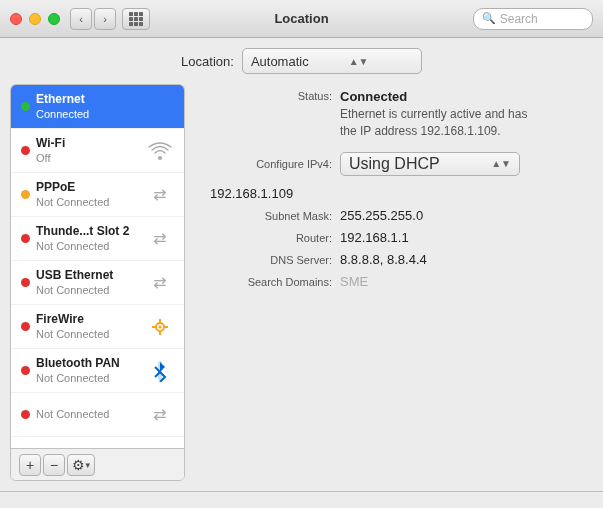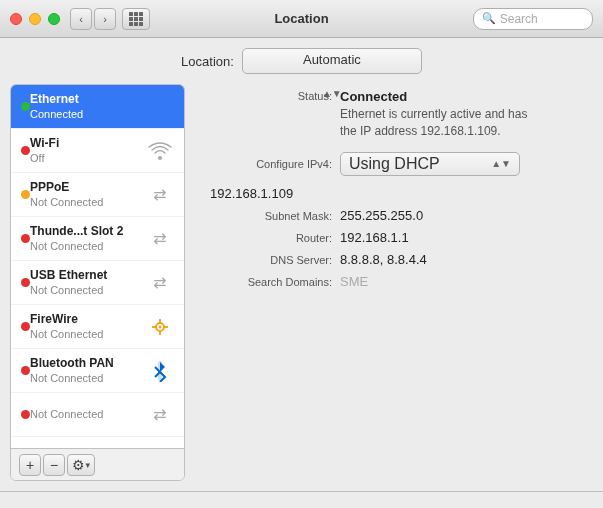--- a/index.html
+++ b/index.html
@@ -118,25 +118,24 @@
       color: #333;
       font-size: 13px;
     }
     .location-select {
       display: flex;
       align-items: center;
       background: linear-gradient(to bottom, #f8f8f8, #e8e8e8);
       border: 1px solid #b0b0b0;
       border-radius: 5px;
       padding: 3px 8px;
-      gap: 21px;
+      gap: 40px;
       cursor: pointer;
       width: 180px;
       height: 26px;
-      flex-direction: column;
     }
     .location-value { font-size: 13px; color: #333; }
     .select-arrow { color: #666; font-size: 10px; }
 
     
     .content-area {
       display: flex;
       flex: 1;
       padding: 0 10px 10px 10px;
       gap: 0;
@@ -158,20 +157,21 @@
       flex: 1;
       overflow-y: auto;
     }
 
     .network-item {
       display: flex;
       align-items: center;
       padding: 4px 10px;
       cursor: pointer;
       border-bottom: 1px solid #f0f0f0;
+      gap: 6px;
       min-height: 44px;
     }
     .network-item.active {
       background: #3478f6;
     }
     .network-item.active .net-name,
     .network-item.active .net-status {
       color: #fff;
     }
 

